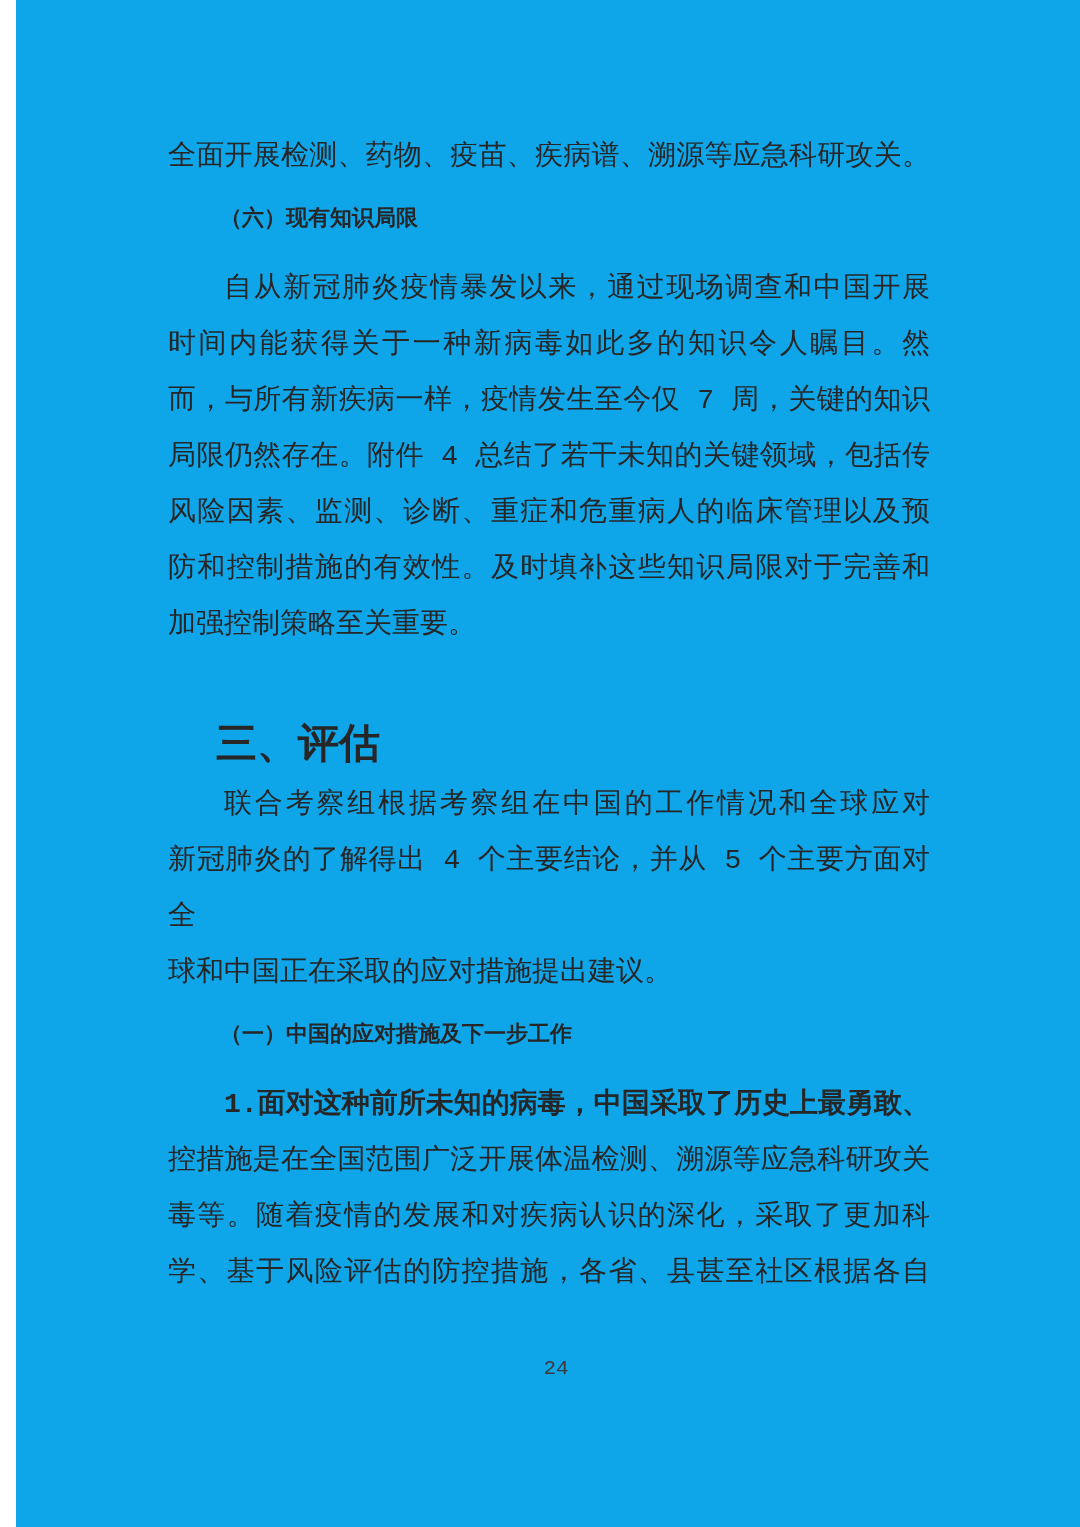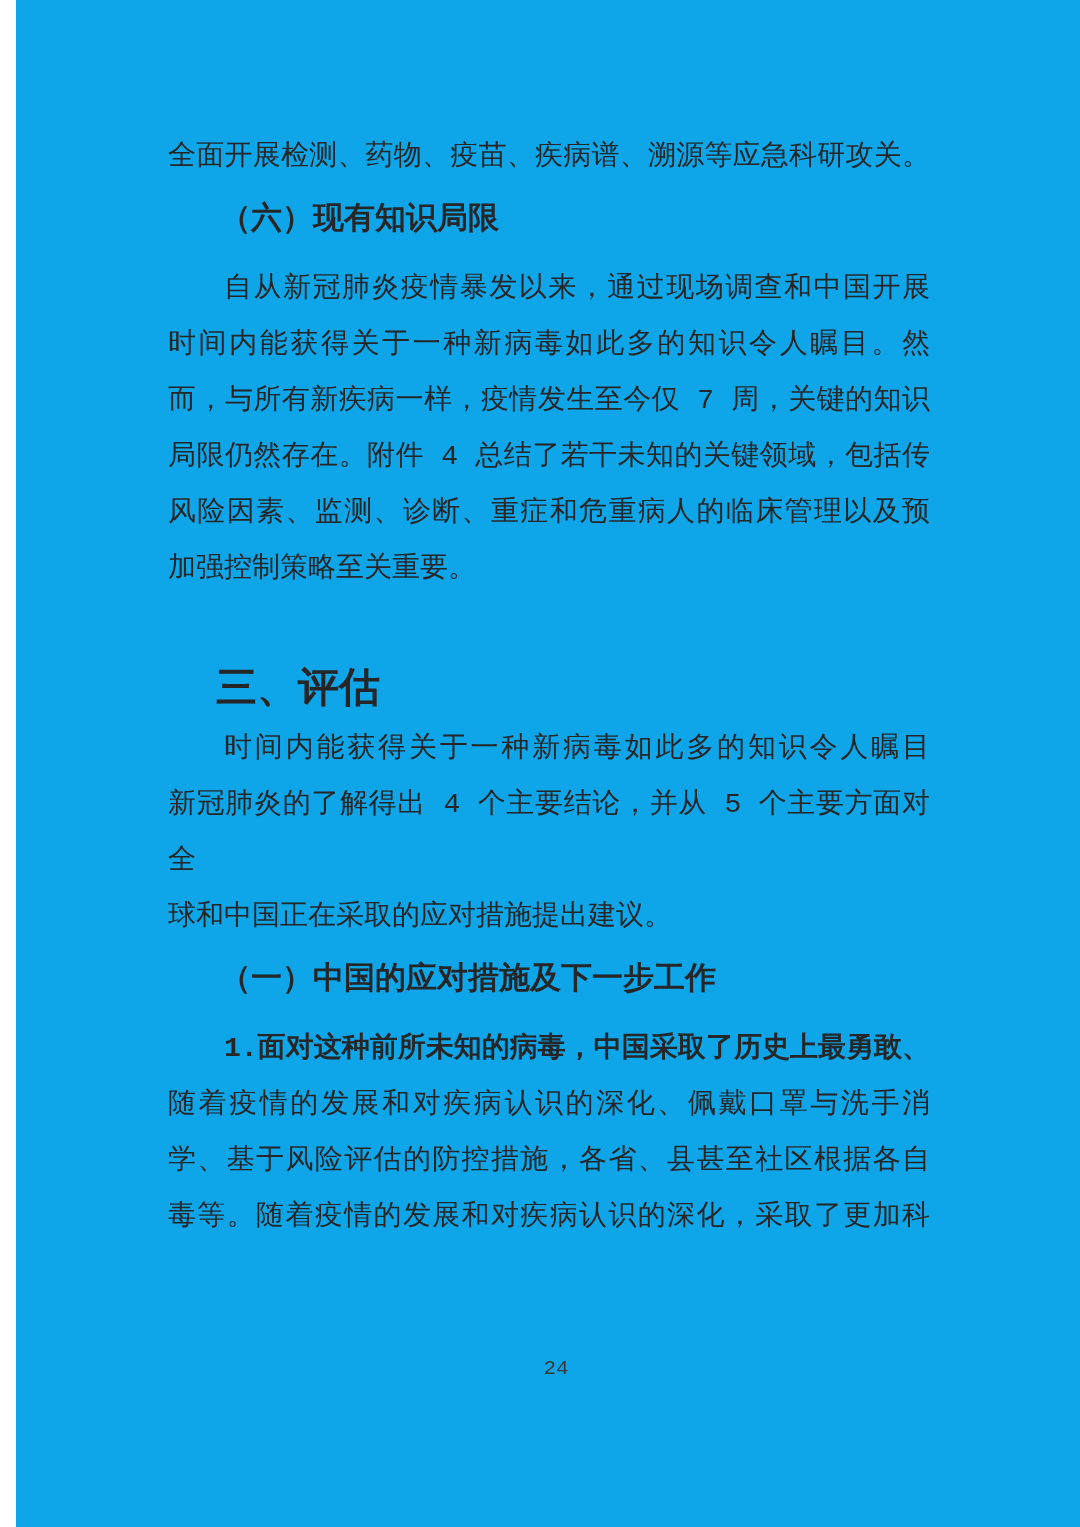--- a/index.html
+++ b/index.html
@@ -35,21 +35,21 @@
     text-align-last: justify;
   }
   .bline.endline {
     white-space: normal;
     text-align: left;
     text-align-last: left;
   }
   .bline.indent { text-indent: 56px; }
   .bold { font-weight: bold; }
   .h2 {
-    font-size: 31px;
+    font-size: 22px;
     line-height: 56px;
     font-weight: bold;
     text-indent: 52px;
     margin-top: 7px;
     margin-bottom: 13px;
   }
   .h1 {
     font-size: 41px;
     line-height: 62px;
     font-weight: bold;
@@ -73,25 +73,26 @@
 
 <div class="doc-page">
   <div class="text-col">
       <div class="bline fill">全面开展检测、药物、疫苗、疾病谱、溯源等应急科研攻关。</div>
       <div class="h2">（六）现有知识局限</div>
       <div class="bline fill indent">自从新冠肺炎疫情暴发以来，通过现场调查和中国开展</div>
       <div class="bline fill">时间内能获得关于一种新病毒如此多的知识令人瞩目。然</div>
       <div class="bline fill">而，与所有新疾病一样，疫情发生至今仅 7 周，关键的知识</div>
       <div class="bline fill">局限仍然存在。附件 4 总结了若干未知的关键领域，包括传</div>
       <div class="bline fill">风险因素、监测、诊断、重症和危重病人的临床管理以及预</div>
+      <div class="bline fill">防和控制措施的有效性。及时填补这些知识局限对于完善和</div>
       <div class="bline endline">加强控制策略至关重要。</div>
       <div class="h1">三、评估</div>
-      <div class="bline fill indent">时间内能获得关于一种新病毒如此多的知识令人瞩目</div>
+      <div class="bline fill indent">联合考察组根据考察组在中国的工作情况和全球应对</div>
       <div class="bline fill">新冠肺炎的了解得出 4 个主要结论，并从 5 个主要方面对全</div>
       <div class="bline endline">球和中国正在采取的应对措施提出建议。</div>
       <div class="h2">（一）中国的应对措施及下一步工作</div>
       <div class="bline fill indent bold">1.面对这种前所未知的病毒，中国采取了历史上最勇敢、</div>
-      <div class="bline fill">随着疫情的发展和对疾病认识的深化、佩戴口罩与洗手消</div>
+      <div class="bline fill">控措施是在全国范围广泛开展体温检测、溯源等应急科研攻关</div>
+      <div class="bline fill">毒等。随着疫情的发展和对疾病认识的深化，采取了更加科</div>
       <div class="bline fill">学、基于风险评估的防控措施，各省、县甚至社区根据各自</div>
-      <div class="bline fill">毒等。随着疫情的发展和对疾病认识的深化，采取了更加科</div>
     </div>
   <div class="page-footer">24</div>
 </div>
 
 </body></html>

